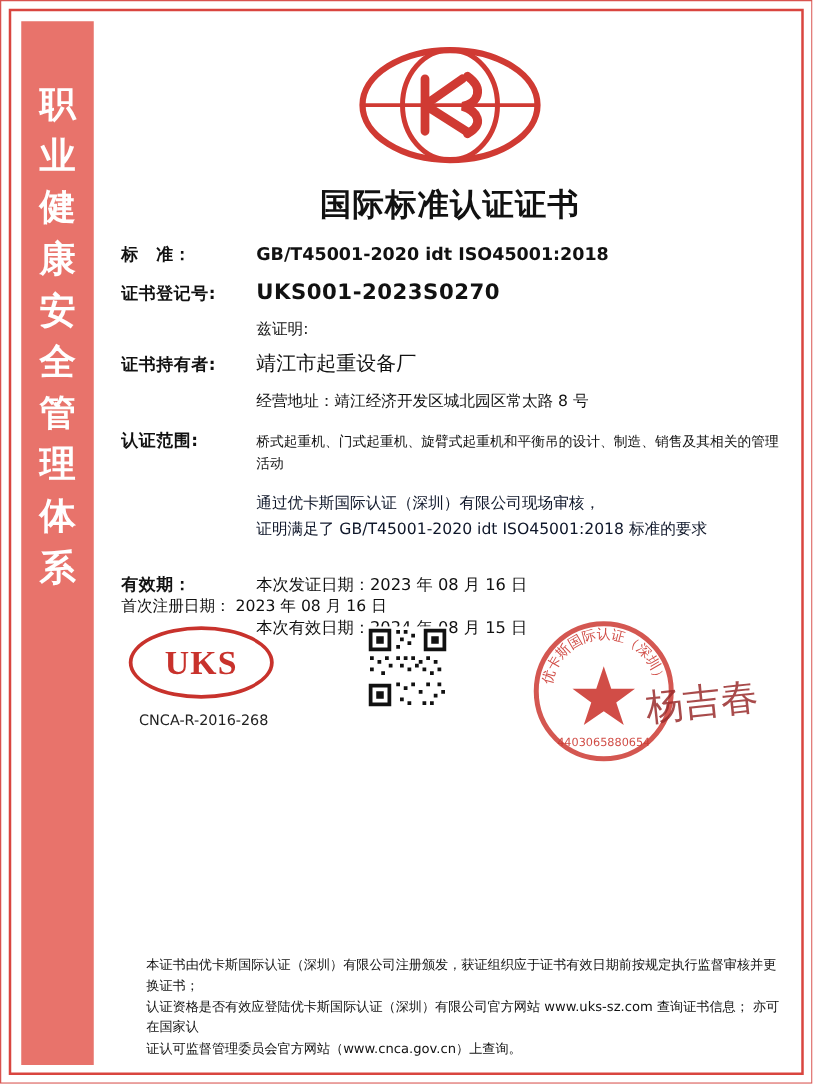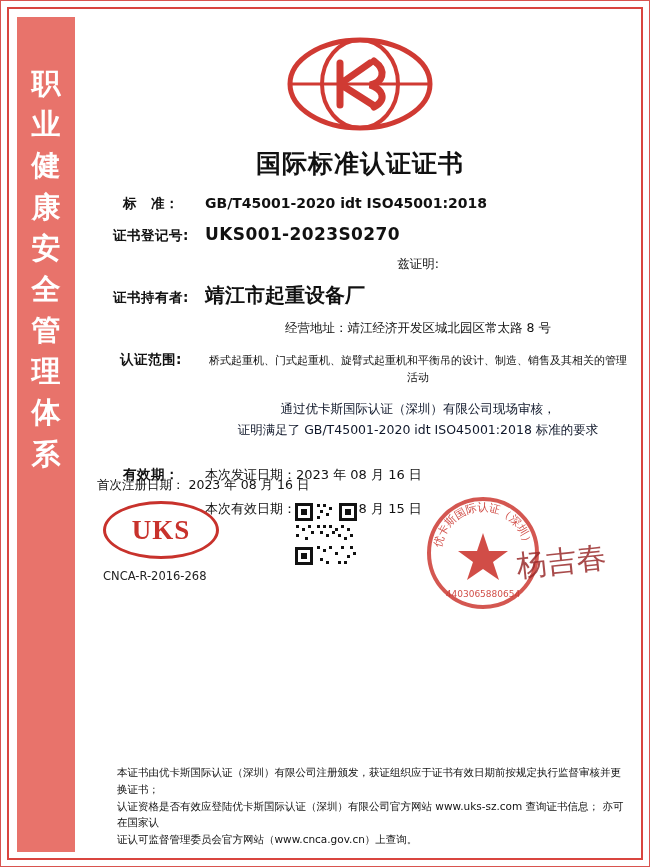--- a/index.html
+++ b/index.html
@@ -82,21 +82,20 @@
     color: #111;
     font-family: "DejaVu Sans", sans-serif;
     letter-spacing: 1px;
   }
 
   .fields {
     position: absolute;
     top: 182px;
     left: 14px;
     right: 6px;
-    text-align: center;
   }
   .row {
     display: flex;
     align-items: baseline;
     margin-bottom: 11px;
   }
   .lbl {
     width: 108px;
     flex: none;
     font-size: 13.5px;
@@ -105,21 +104,21 @@
     font-family: "DejaVu Sans", sans-serif;
     letter-spacing: 0.5px;
   }
   .val {
     font-size: 13px;
     color: #111;
     font-family: "DejaVu Sans", sans-serif;
   }
   .val.bold { font-weight: bold; font-size: 14px; }
   .val.big { font-weight: bold; font-size: 17px; letter-spacing: 0.4px;}
-  .val.name { font-weight: bold; font-size: 20px; }
+  .val.name { font-weight: normal; font-size: 16px; }
   .indent { margin-left: 108px; }
   .sub {
     font-size: 12.5px;
     color: #111;
     margin-bottom: 9px;
     font-family: "DejaVu Sans", sans-serif;
   }
   .scope-text {
     font-size: 11px;
     line-height: 1.55;
@@ -155,21 +154,21 @@
     top: 480px;
     left: 10px;
     right: 4px;
     height: 130px;
   }
   .uks-mark {
     position: absolute;
     left: 10px;
     top: 8px;
     width: 120px;
-    text-align: left;
+    text-align: center;
   }
   .uks-ellipse {
     width: 116px;
     height: 58px;
     border: 3px solid #c8322c;
     border-radius: 50%;
     display: flex;
     align-items: center;
     justify-content: center;
     box-sizing: border-box;

